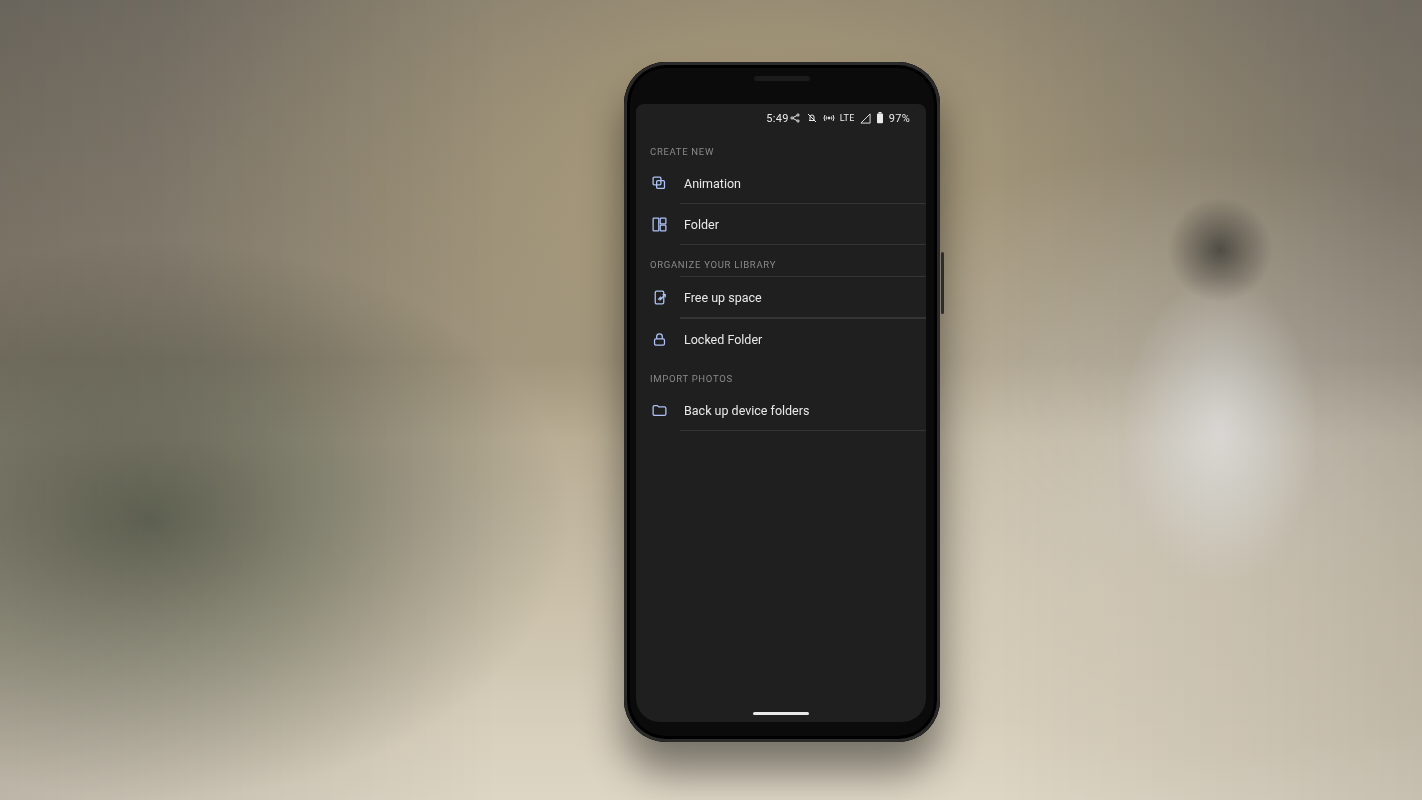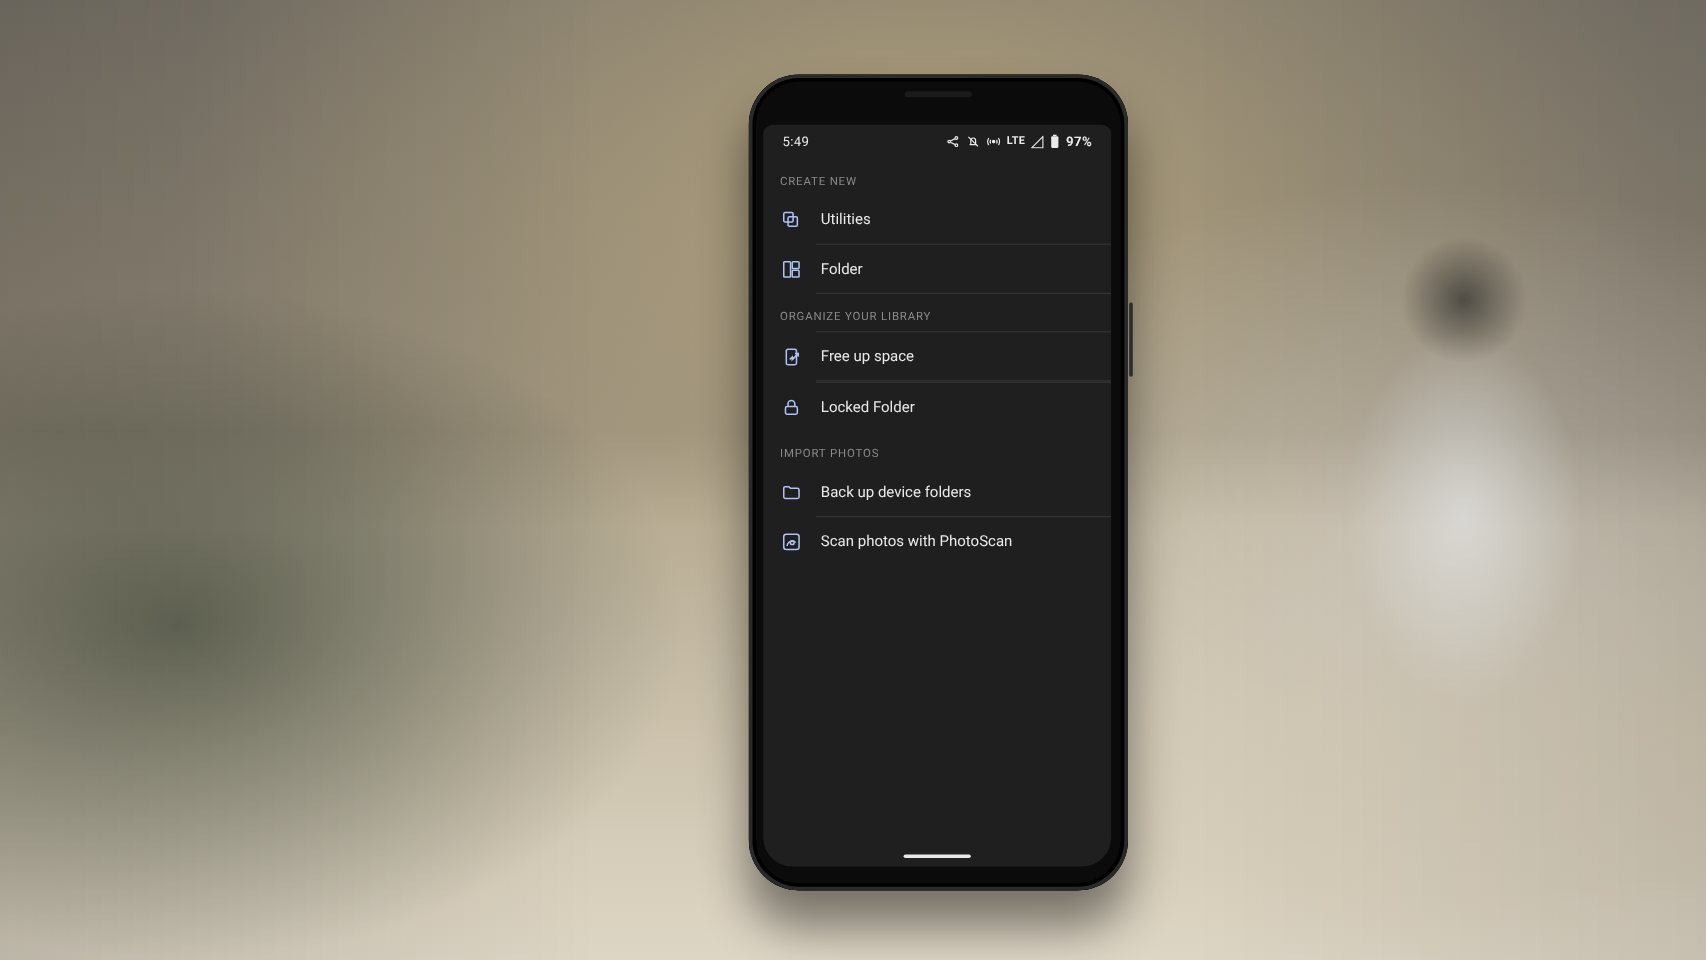--- a/index.html
+++ b/index.html
@@ -74,29 +74,29 @@
     overflow:hidden;
     display:flex;
     flex-direction:column;
   }
 
   
   .status-bar {
     height:28px;
     display:flex;
     align-items:center;
-    justify-content:space-between;
+    justify-content:flex-end;
     padding:0 16px;
     font-size:11px;
     letter-spacing:0.3px;
     color:#eaeaea;
   }
   .status-right { display:flex; align-items:center; gap:5px; }
   .status-right svg, .status-right .glyph { display:block; }
-  .glyph { font-size:11px; line-height:1;font-weight:bold; }
+  .glyph { font-size:11px; line-height:1; }
 
   
   .app-bar {
     height:46px;
     display:flex;
     align-items:center;
     gap:22px;
     padding:0 14px;
     color:#e9e9e9;
   }
@@ -206,21 +206,21 @@
 
         <div class="section-header">CREATE NEW</div>
 
         <div class="row">
           <span class="row-icon">
             <svg viewBox="0 0 24 24" fill="none" stroke="currentColor" stroke-width="1.8">
               <rect x="3" y="3" width="11" height="11" rx="1.5"></rect>
               <rect x="8" y="8" width="11" height="11" rx="1.5"></rect>
             </svg>
           </span>
-          <span>Utilities</span>
+          <span>Animation</span>
         </div>
         <div class="divider"></div>
 
         <div class="row">
           <span class="row-icon">
             <svg viewBox="0 0 24 24" fill="none" stroke="currentColor" stroke-width="1.8">
               <rect x="3" y="3" width="8" height="18" rx="1"></rect>
               <rect x="13" y="3" width="8" height="8" rx="1"></rect>
               <rect x="13" y="13" width="8" height="8" rx="1"></rect>
             </svg>
@@ -264,30 +264,20 @@
         <div class="row">
           <span class="row-icon">
             <svg viewBox="0 0 24 24" fill="none" stroke="currentColor" stroke-width="1.8">
               <path d="M3 7 a2 2 0 0 1 2-2 h4 l2 2 h8 a2 2 0 0 1 2 2 v8 a2 2 0 0 1-2 2 H5 a2 2 0 0 1-2-2 Z"></path>
             </svg>
           </span>
           <span>Back up device folders</span>
         </div>
         <div class="divider"></div>
 
-        <div class="row">
-          <span class="row-icon">
-            <svg viewBox="0 0 24 24" fill="none" stroke="currentColor" stroke-width="1.8">
-              <rect x="3" y="3" width="18" height="18" rx="3"></rect>
-              <path d="M7 17 a6 6 0 0 1 6-6 a6 6 0 0 1 4 1.8"></path>
-              <circle cx="13" cy="13" r="2.2"></circle>
-            </svg>
-          </span>
-          <span>Scan photos with PhotoScan</span>
-        </div>
 
       </div>
 
       <div class="nav-pill-wrap">
         <div class="nav-pill"></div>
       </div>
 
     </div>
   </div>
 

